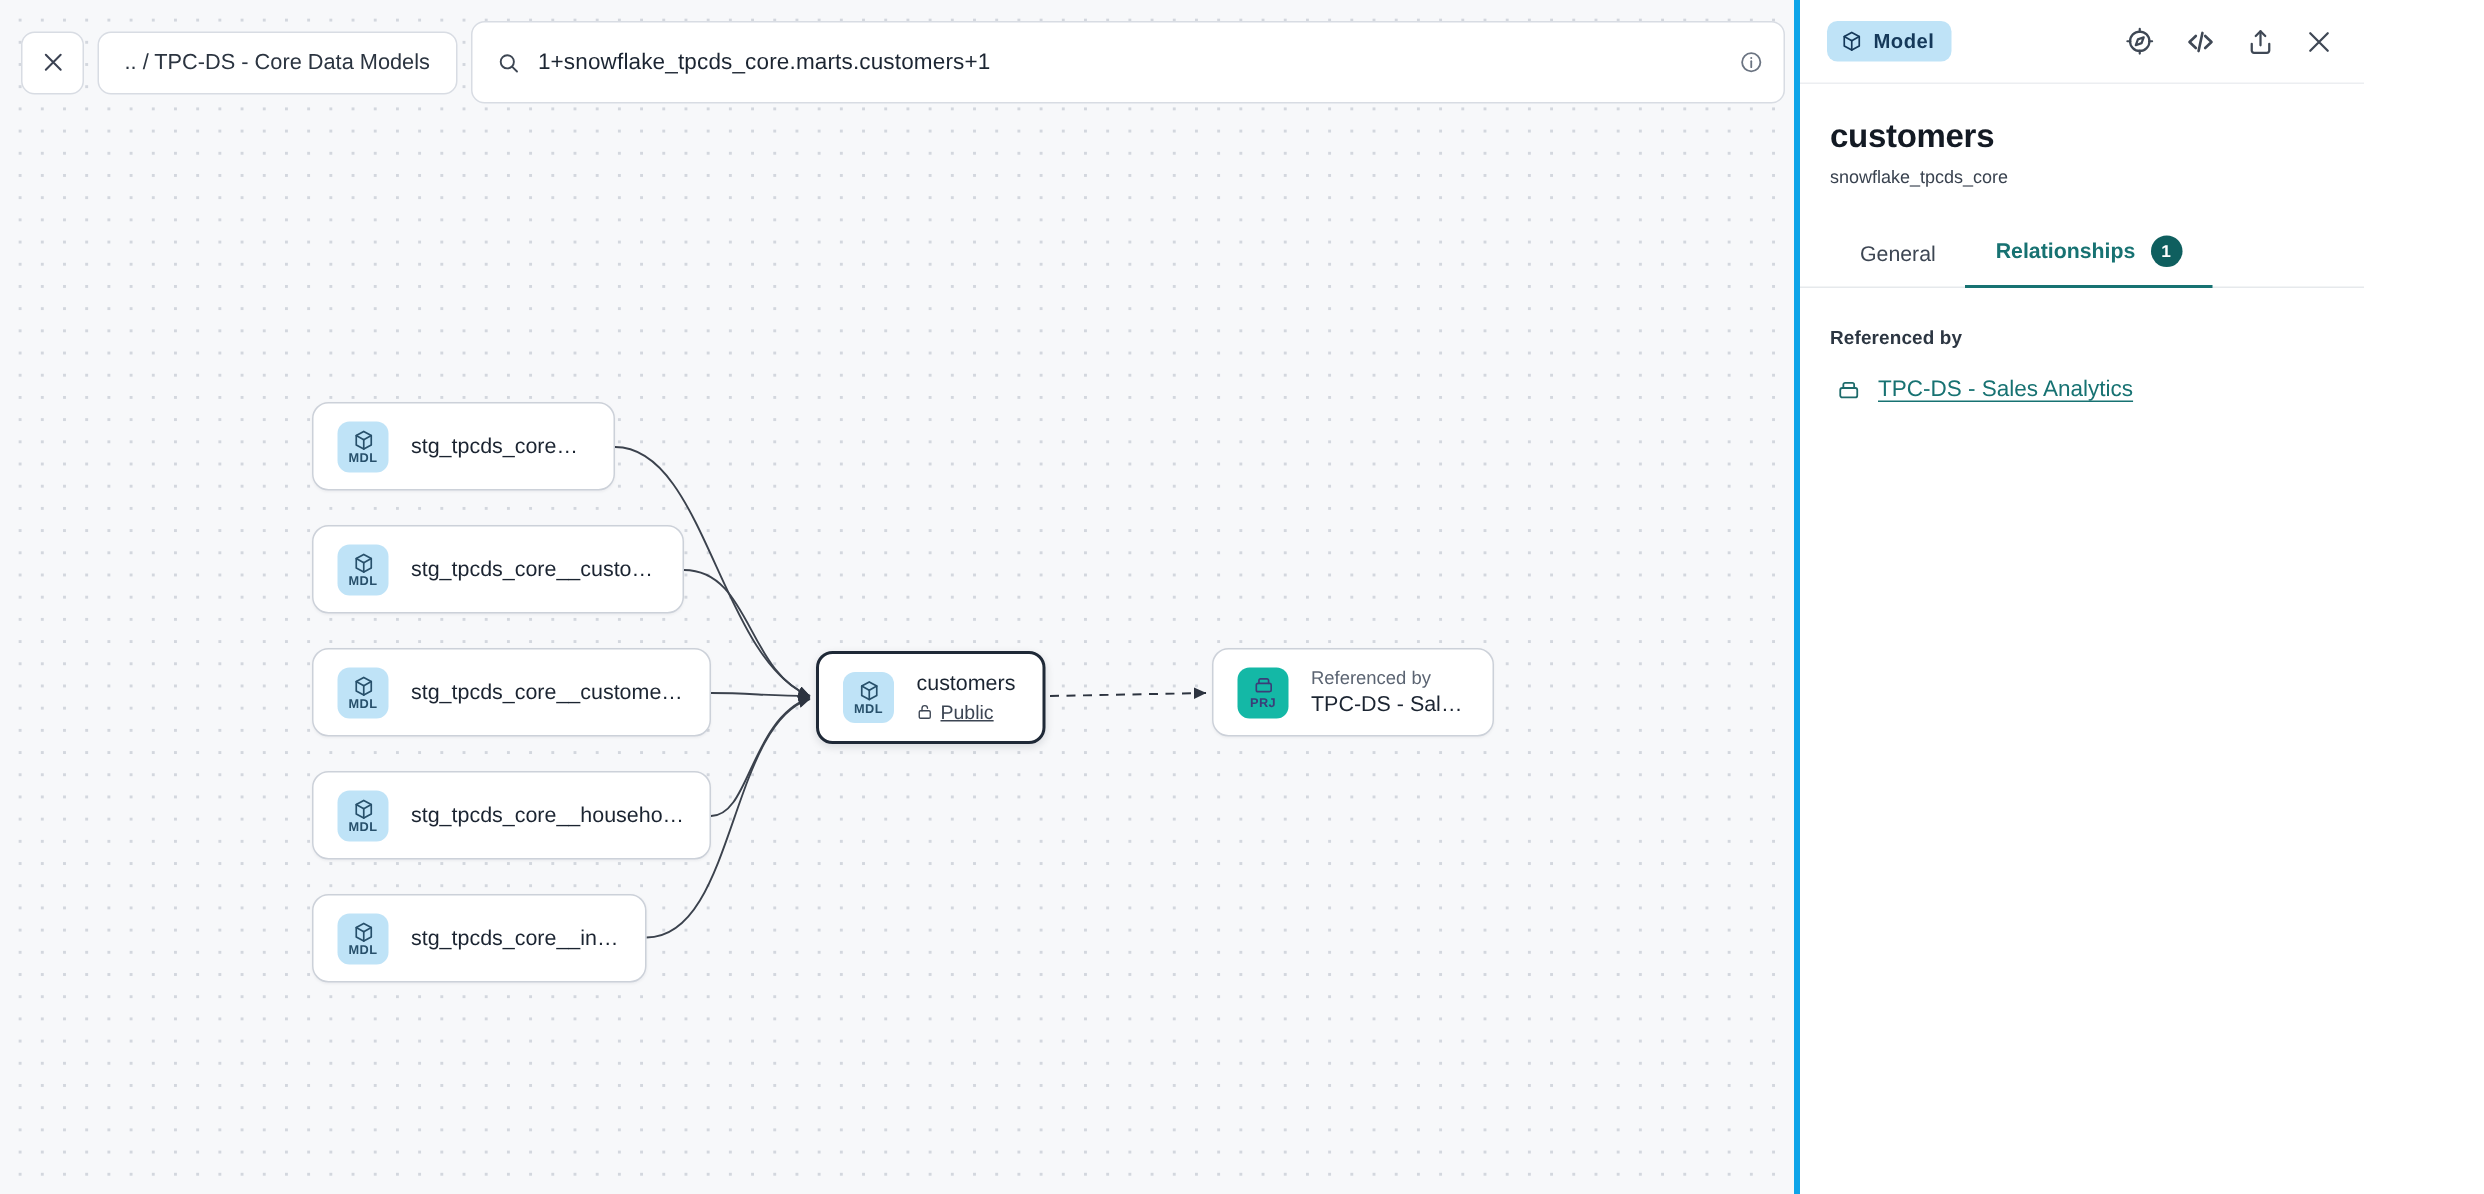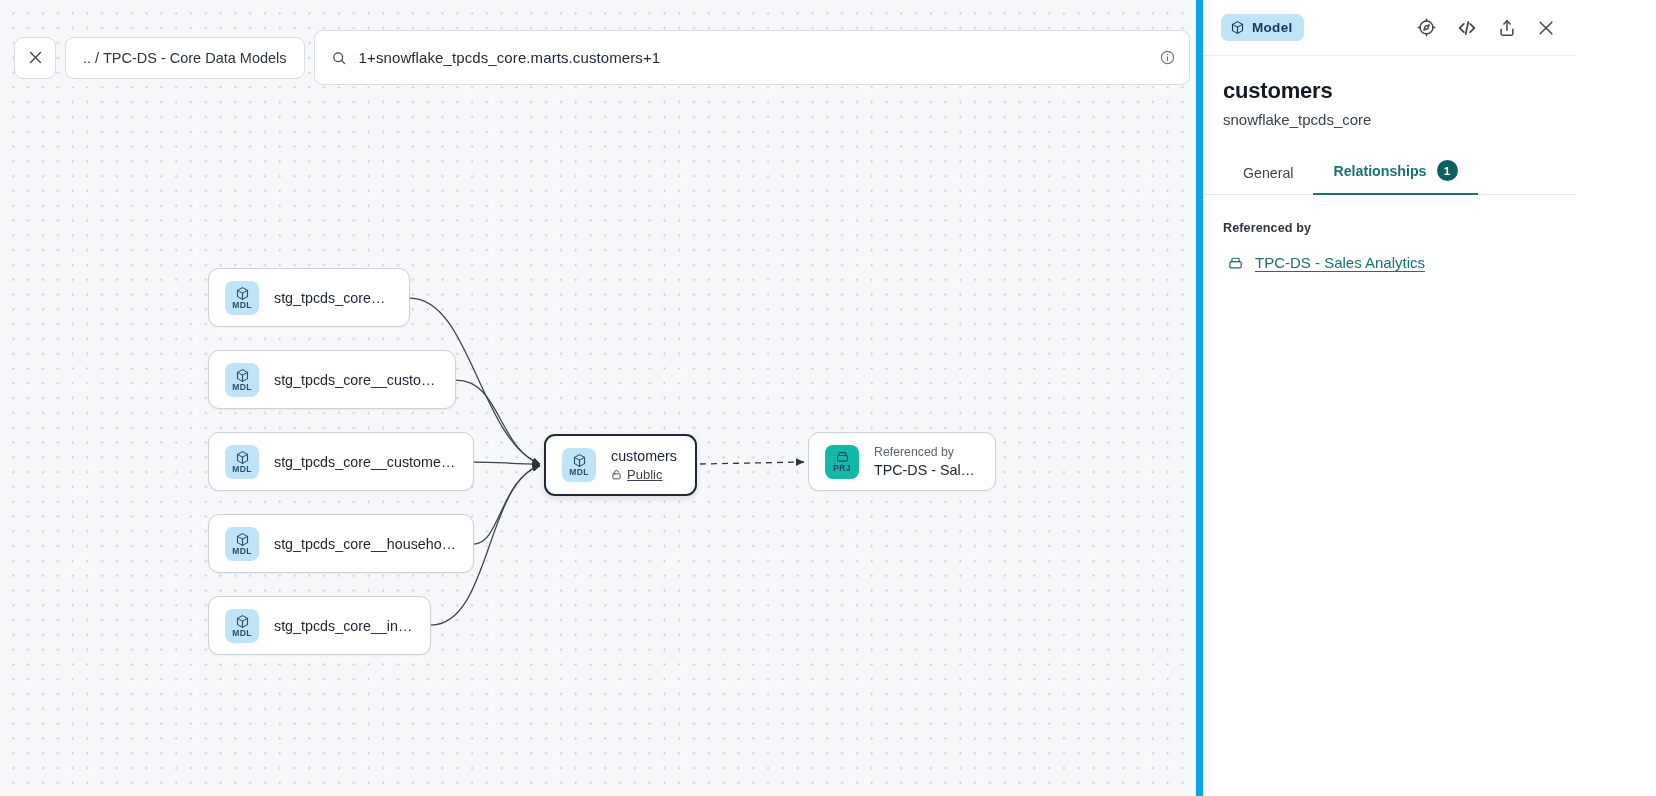--- a/index.html
+++ b/index.html
@@ -19,21 +19,21 @@
     height: 796px;
     background-color: #f7f8fa;
     background-image: radial-gradient(circle, #d3d7de 1.1px, transparent 1.2px);
     background-size: 14.8px 14.8px;
     background-position: 6px 6px;
     overflow: hidden;
   }
 
   
   .toolbar {
-    position: absolute; top: 16px; left: 0;
+    position: absolute; top: 0; left: 0;
     display: flex; align-items: center;
     gap: 9px;
     padding: 14px 0 0 14px;
     z-index: 40;
   }
   .tbtn {
     height: 42px;
     background: #ffffff;
     border: 1px solid #d8dce3;
     border-radius: 9px;
@@ -118,21 +118,21 @@
     font-size: 12.3px;
     color: #5b6472;
     white-space: nowrap;
   }
 
   
   .panel {
     position: relative;
     width: 380px; height: 796px;
     background: #ffffff;
-    border-left: 7px solid #0ea5e9;
+    border-left: 4px solid #0ea5e9;
     display: flex; flex-direction: column;
   }
   .panel-top {
     height: 56px;
     display: flex; align-items: center;
     padding: 0 20px 0 18px;
     gap: 10px;
     border-bottom: 1px solid #eceef1;
   }
   .type-chip {
@@ -143,21 +143,21 @@
     padding: 6px 11px 6px 9px;
     font-size: 13.5px;
     font-weight: 600;
     letter-spacing: .3px;
   }
   .panel-actions { margin-left: auto; display: flex; align-items: center; gap: 19px; color: #3f4855; }
   .iconbtn { display: flex; align-items: center; justify-content: center; cursor: pointer; }
 
   .panel-head { padding: 22px 20px 0 20px; }
   .panel-title { font-size: 22px; font-weight: 700; color: #131a24; letter-spacing: -.2px; }
-  .panel-sub { margin-top: 7px; font-size: 15px; color: #39424f; }
+  .panel-sub { margin-top: 7px; font-size: 12px; color: #39424f; }
 
   .tabs {
     margin-top: 22px;
     display: flex; align-items: flex-end;
     gap: 0px;
     padding: 0 20px;
     border-bottom: 1px solid #e6e9ec;
   }
   .tab {
     display: flex; align-items: center; gap: 10px;

